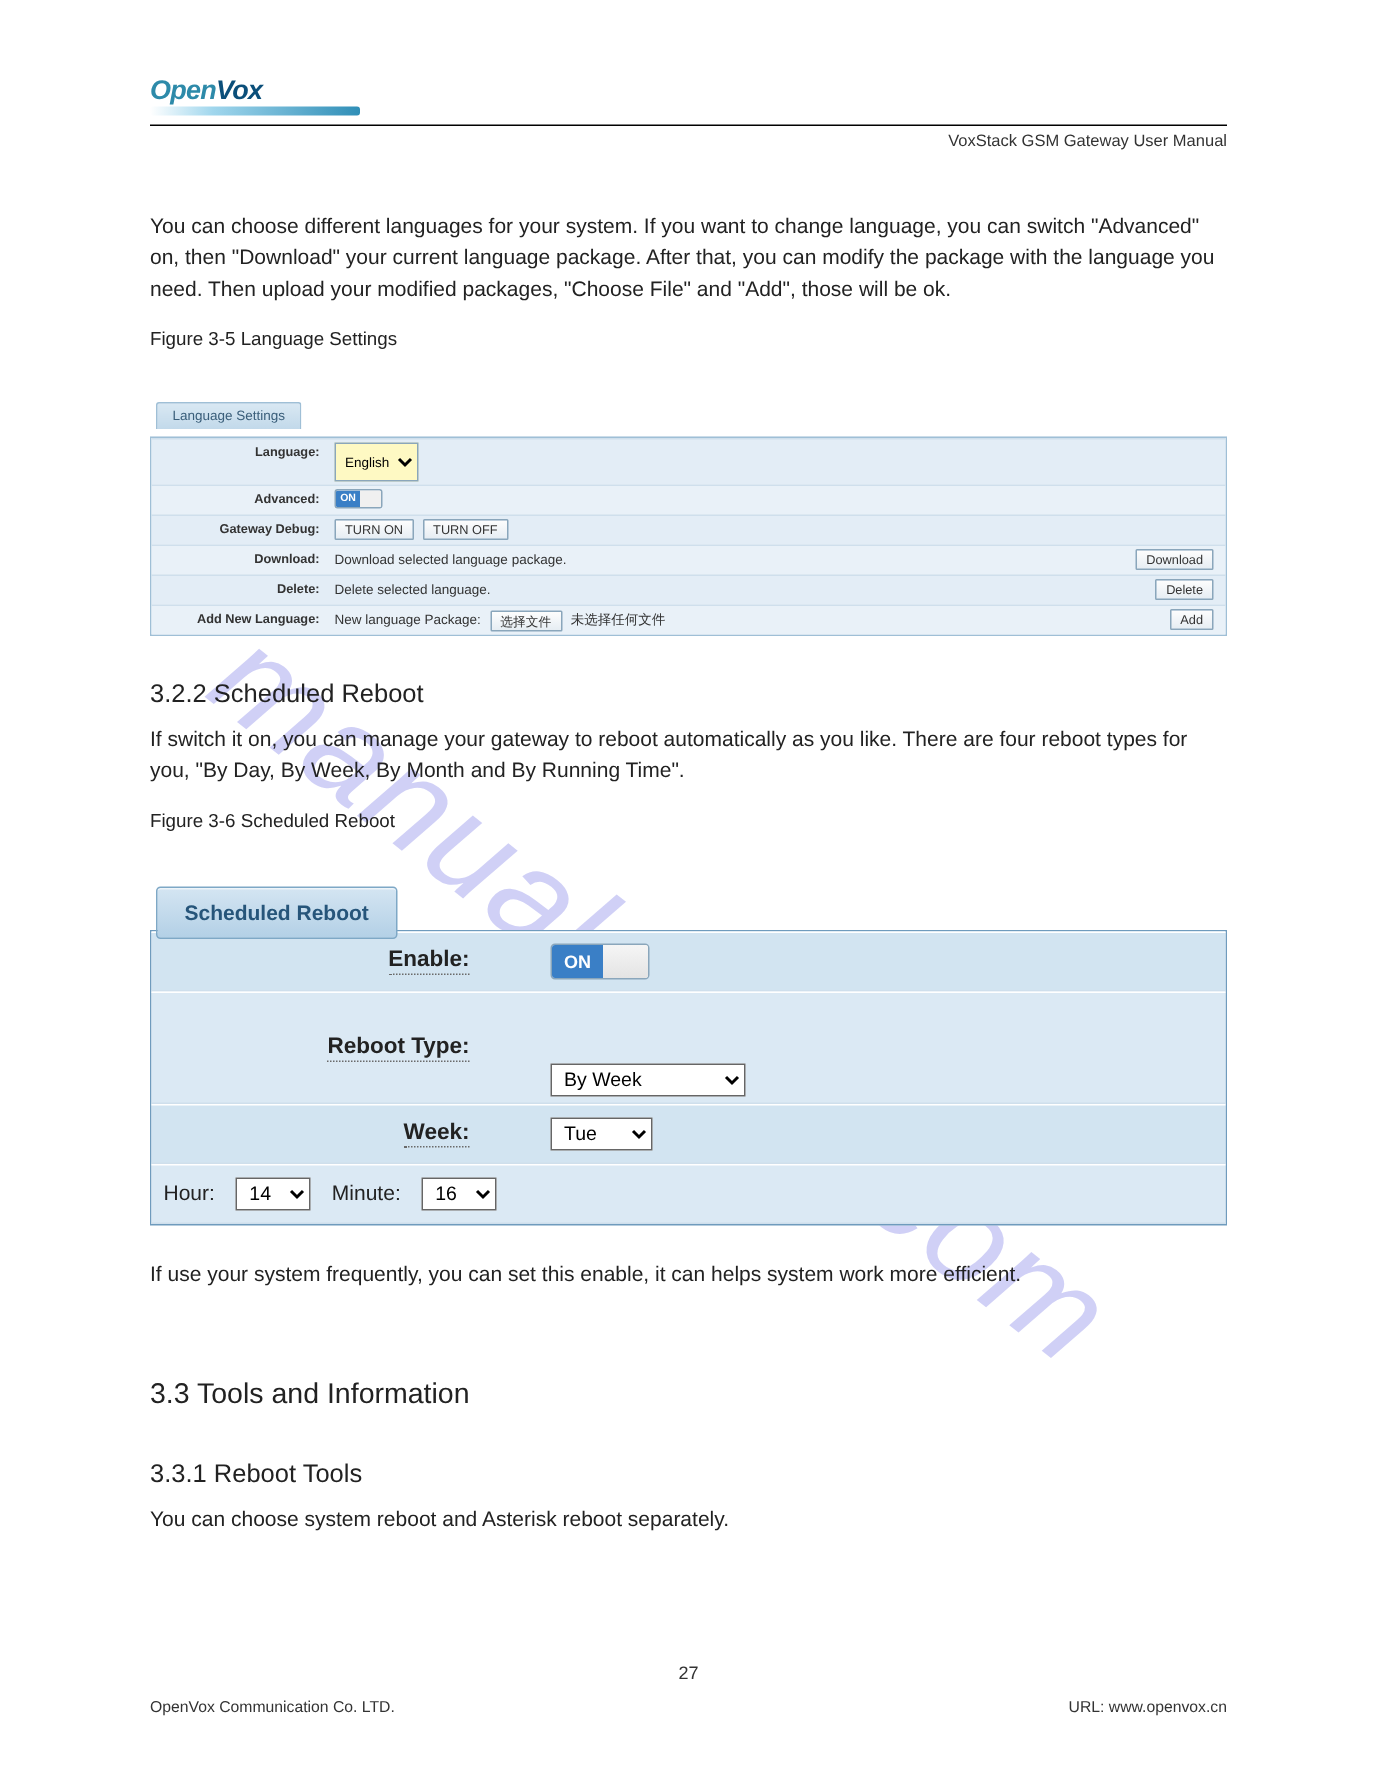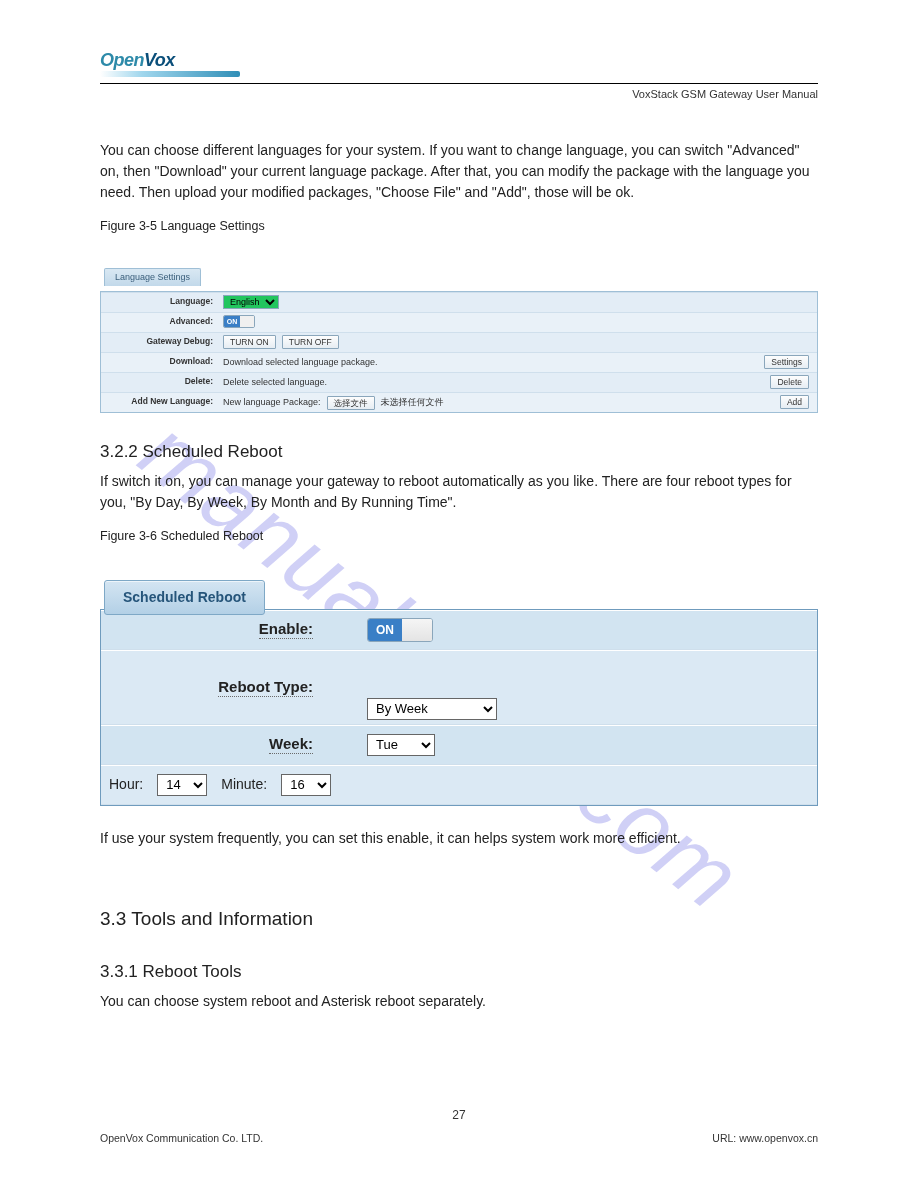--- a/index.html
+++ b/index.html
@@ -100,23 +100,23 @@
     gap: 6px;
     padding: 2px 4px;
   }
   .lang-row .tail {
     margin-left: auto;
     padding-right: 4px;
   }
   .mini-select {
     font-size: 9px;
     border: 1px solid #8aa6bb;
-    background: #22c55e;
+    background: #fef9c3;
     padding: 0 2px;
-    height: 14px;
+    height: 26px;
   }
   .mini-btn {
     font-size: 8.5px;
     border: 1px solid #8aa6bb;
     background: linear-gradient(#fdfdfd,#e6edf3);
     padding: 0 6px;
     height: 14px;
     line-height: 12px;
     color: #333;
     border-radius: 1px;
@@ -287,21 +287,21 @@
           <div class="val">
             <button class="mini-btn">TURN ON</button>
             <button class="mini-btn">TURN OFF</button>
           </div>
         </div>
 
         <div class="lang-row">
           <div class="lbl">Download:</div>
           <div class="val">
             <span>Download selected language package.</span>
-            <span class="tail"><button class="mini-btn">Settings</button></span>
+            <span class="tail"><button class="mini-btn">Download</button></span>
           </div>
         </div>
 
         <div class="lang-row">
           <div class="lbl">Delete:</div>
           <div class="val">
             <span>Delete selected language.</span>
             <span class="tail"><button class="mini-btn">Delete</button></span>
           </div>
         </div>

